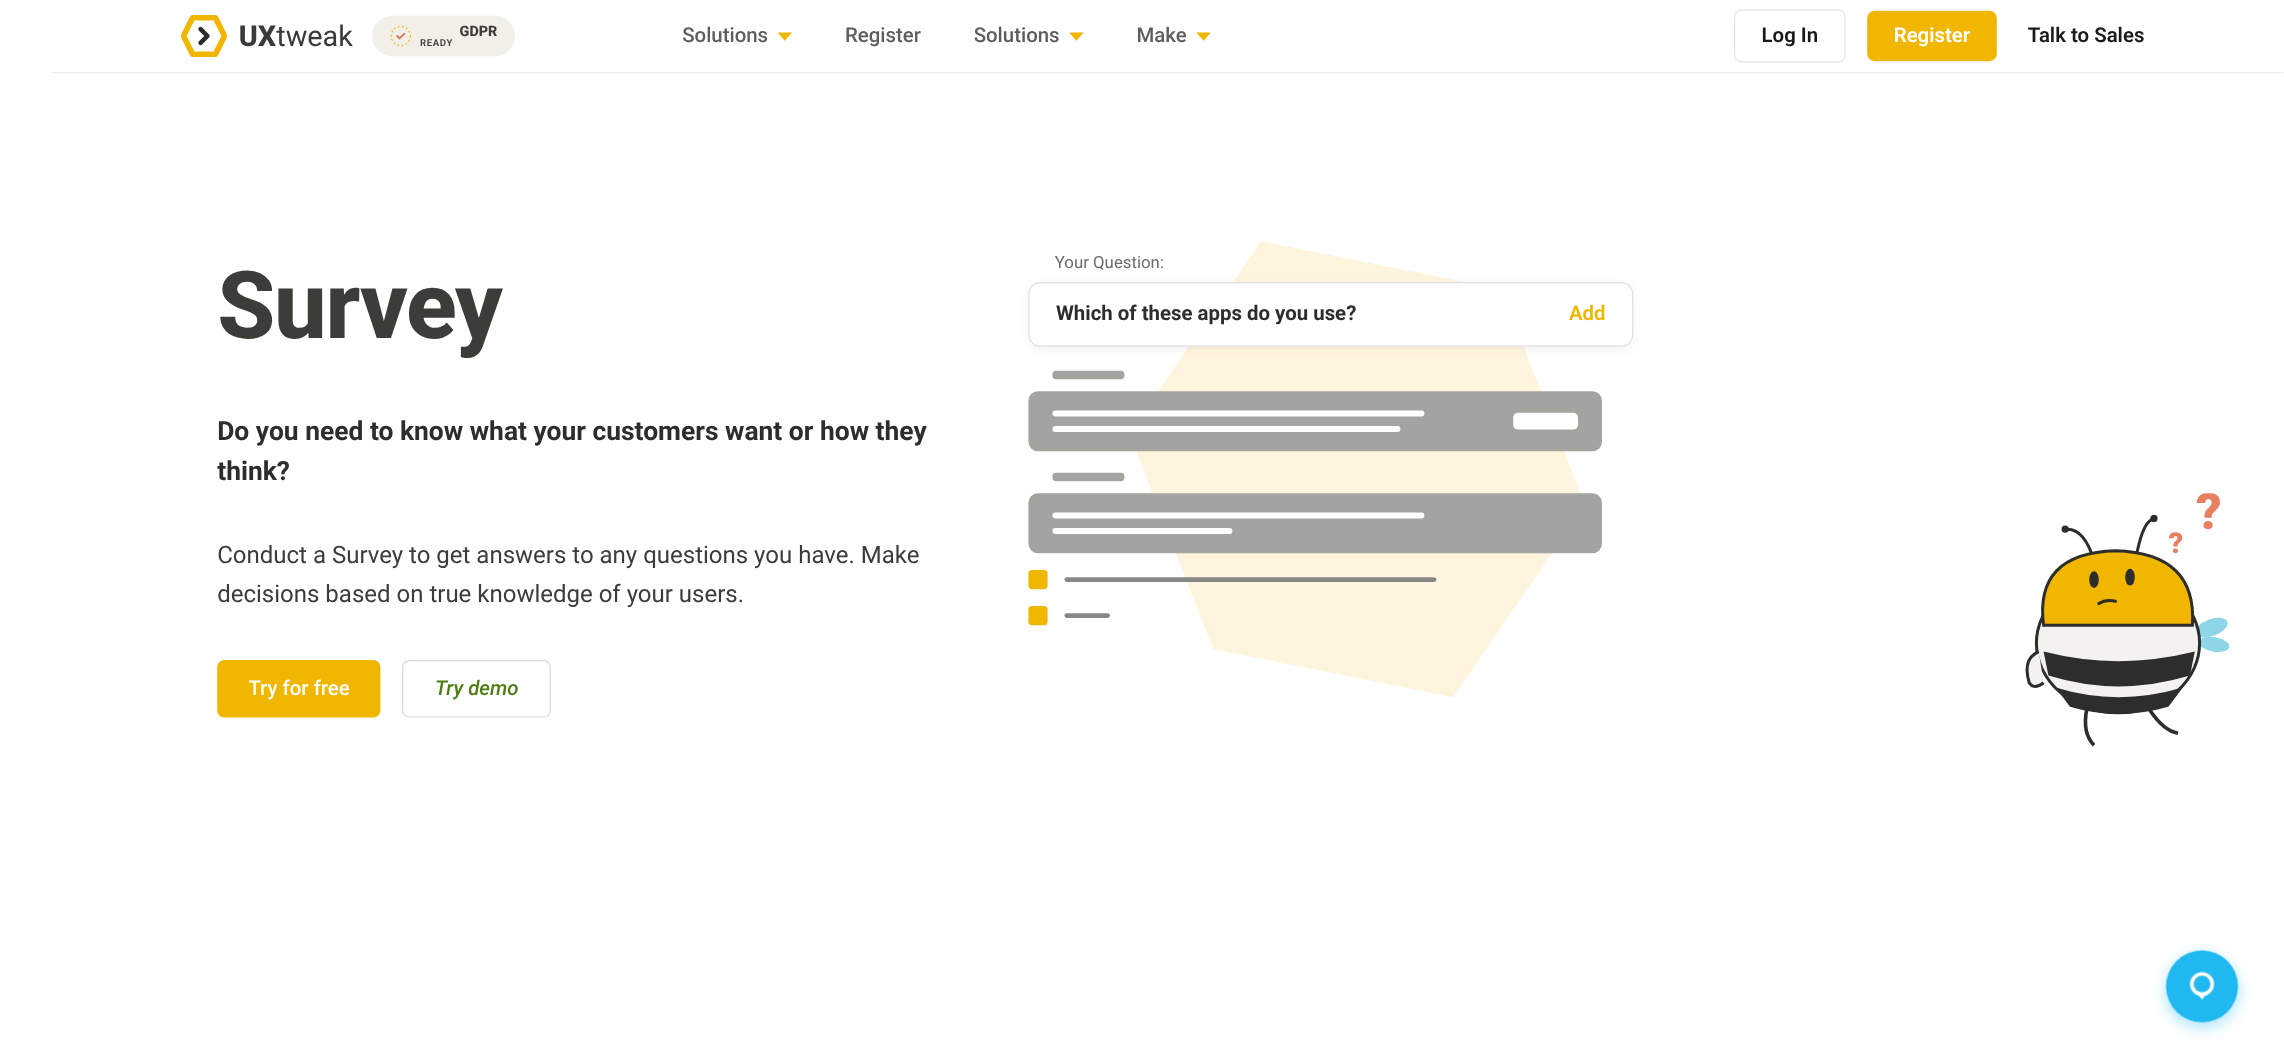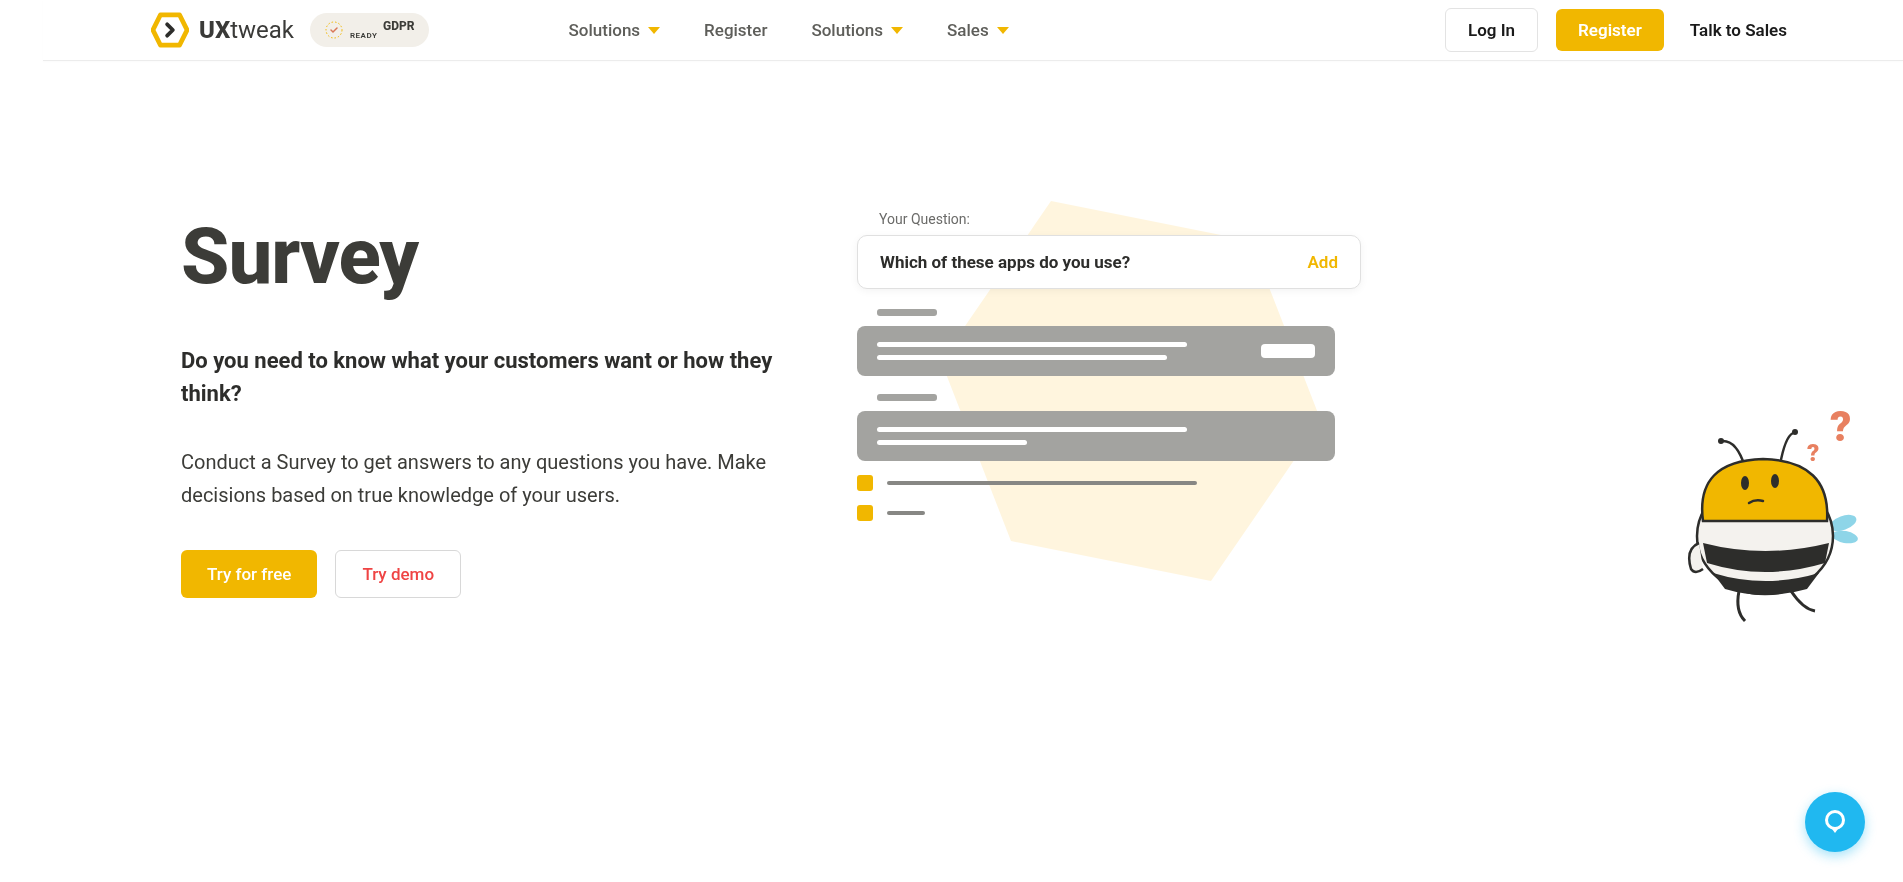--- a/index.html
+++ b/index.html
@@ -176,22 +176,23 @@
       cursor: pointer;
       font-family: inherit;
     }
     .hero-btn-primary {
       background: #f1b700;
       color: #fff;
       border: none;
     }
     .hero-btn-outline {
       background: #fff;
-      color: #ef4444;
+      color: #4d7c0f;
       border: 1px solid #d8d8d8;
+      font-style: italic;
     }
     .hero-right {
       flex: 1;
       position: relative;
       min-height: 500px;
     }
     .hex-bg {
       position: absolute;
       top: -30px;
       left: 80px;
@@ -349,21 +350,21 @@
         <span class="caret"></span>
       </div>
       <div class="nav-item">
         <span>Register</span>
       </div>
       <div class="nav-item">
         <span>Solutions</span>
         <span class="caret"></span>
       </div>
       <div class="nav-item">
-        <span>Sales</span>
+        <span>Make</span>
         <span class="caret"></span>
       </div>
     </div>
 
     <div class="nav-right">
       <button class="btn btn-outline">Log In</button>
       <button class="btn btn-primary">Register</button>
       <button class="btn btn-link">Talk to Sales</button>
     </div>
   </nav>

